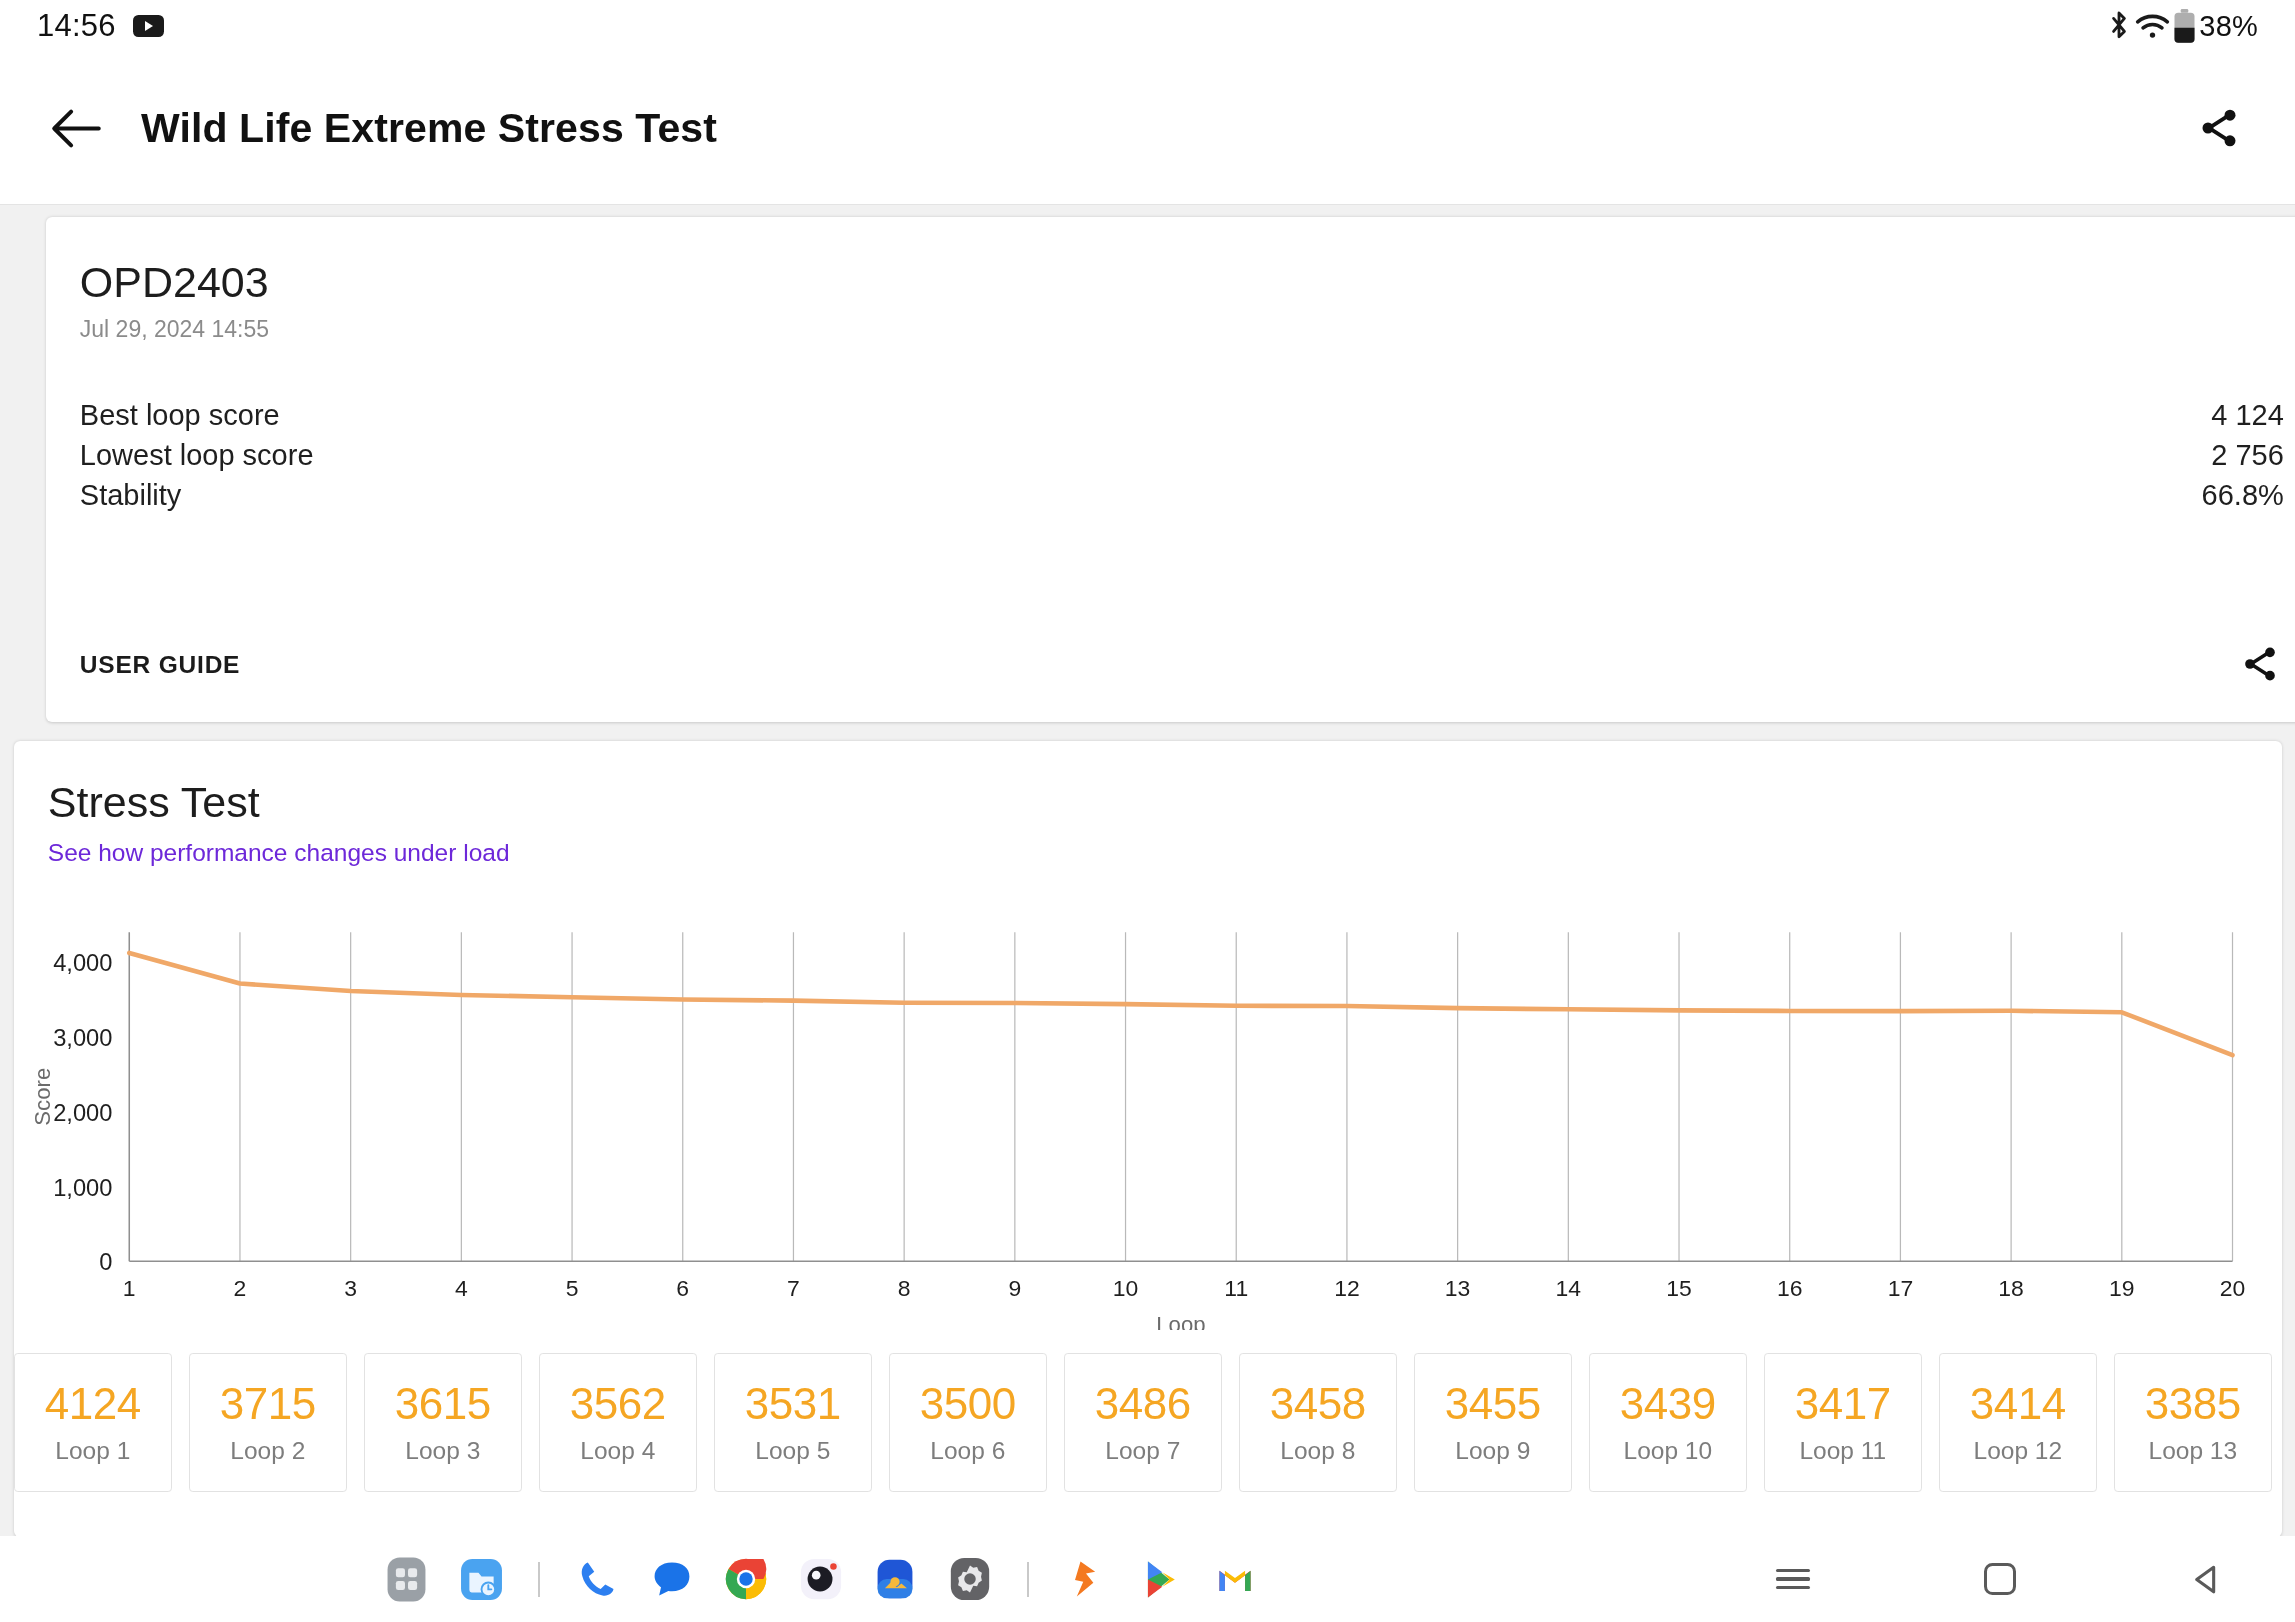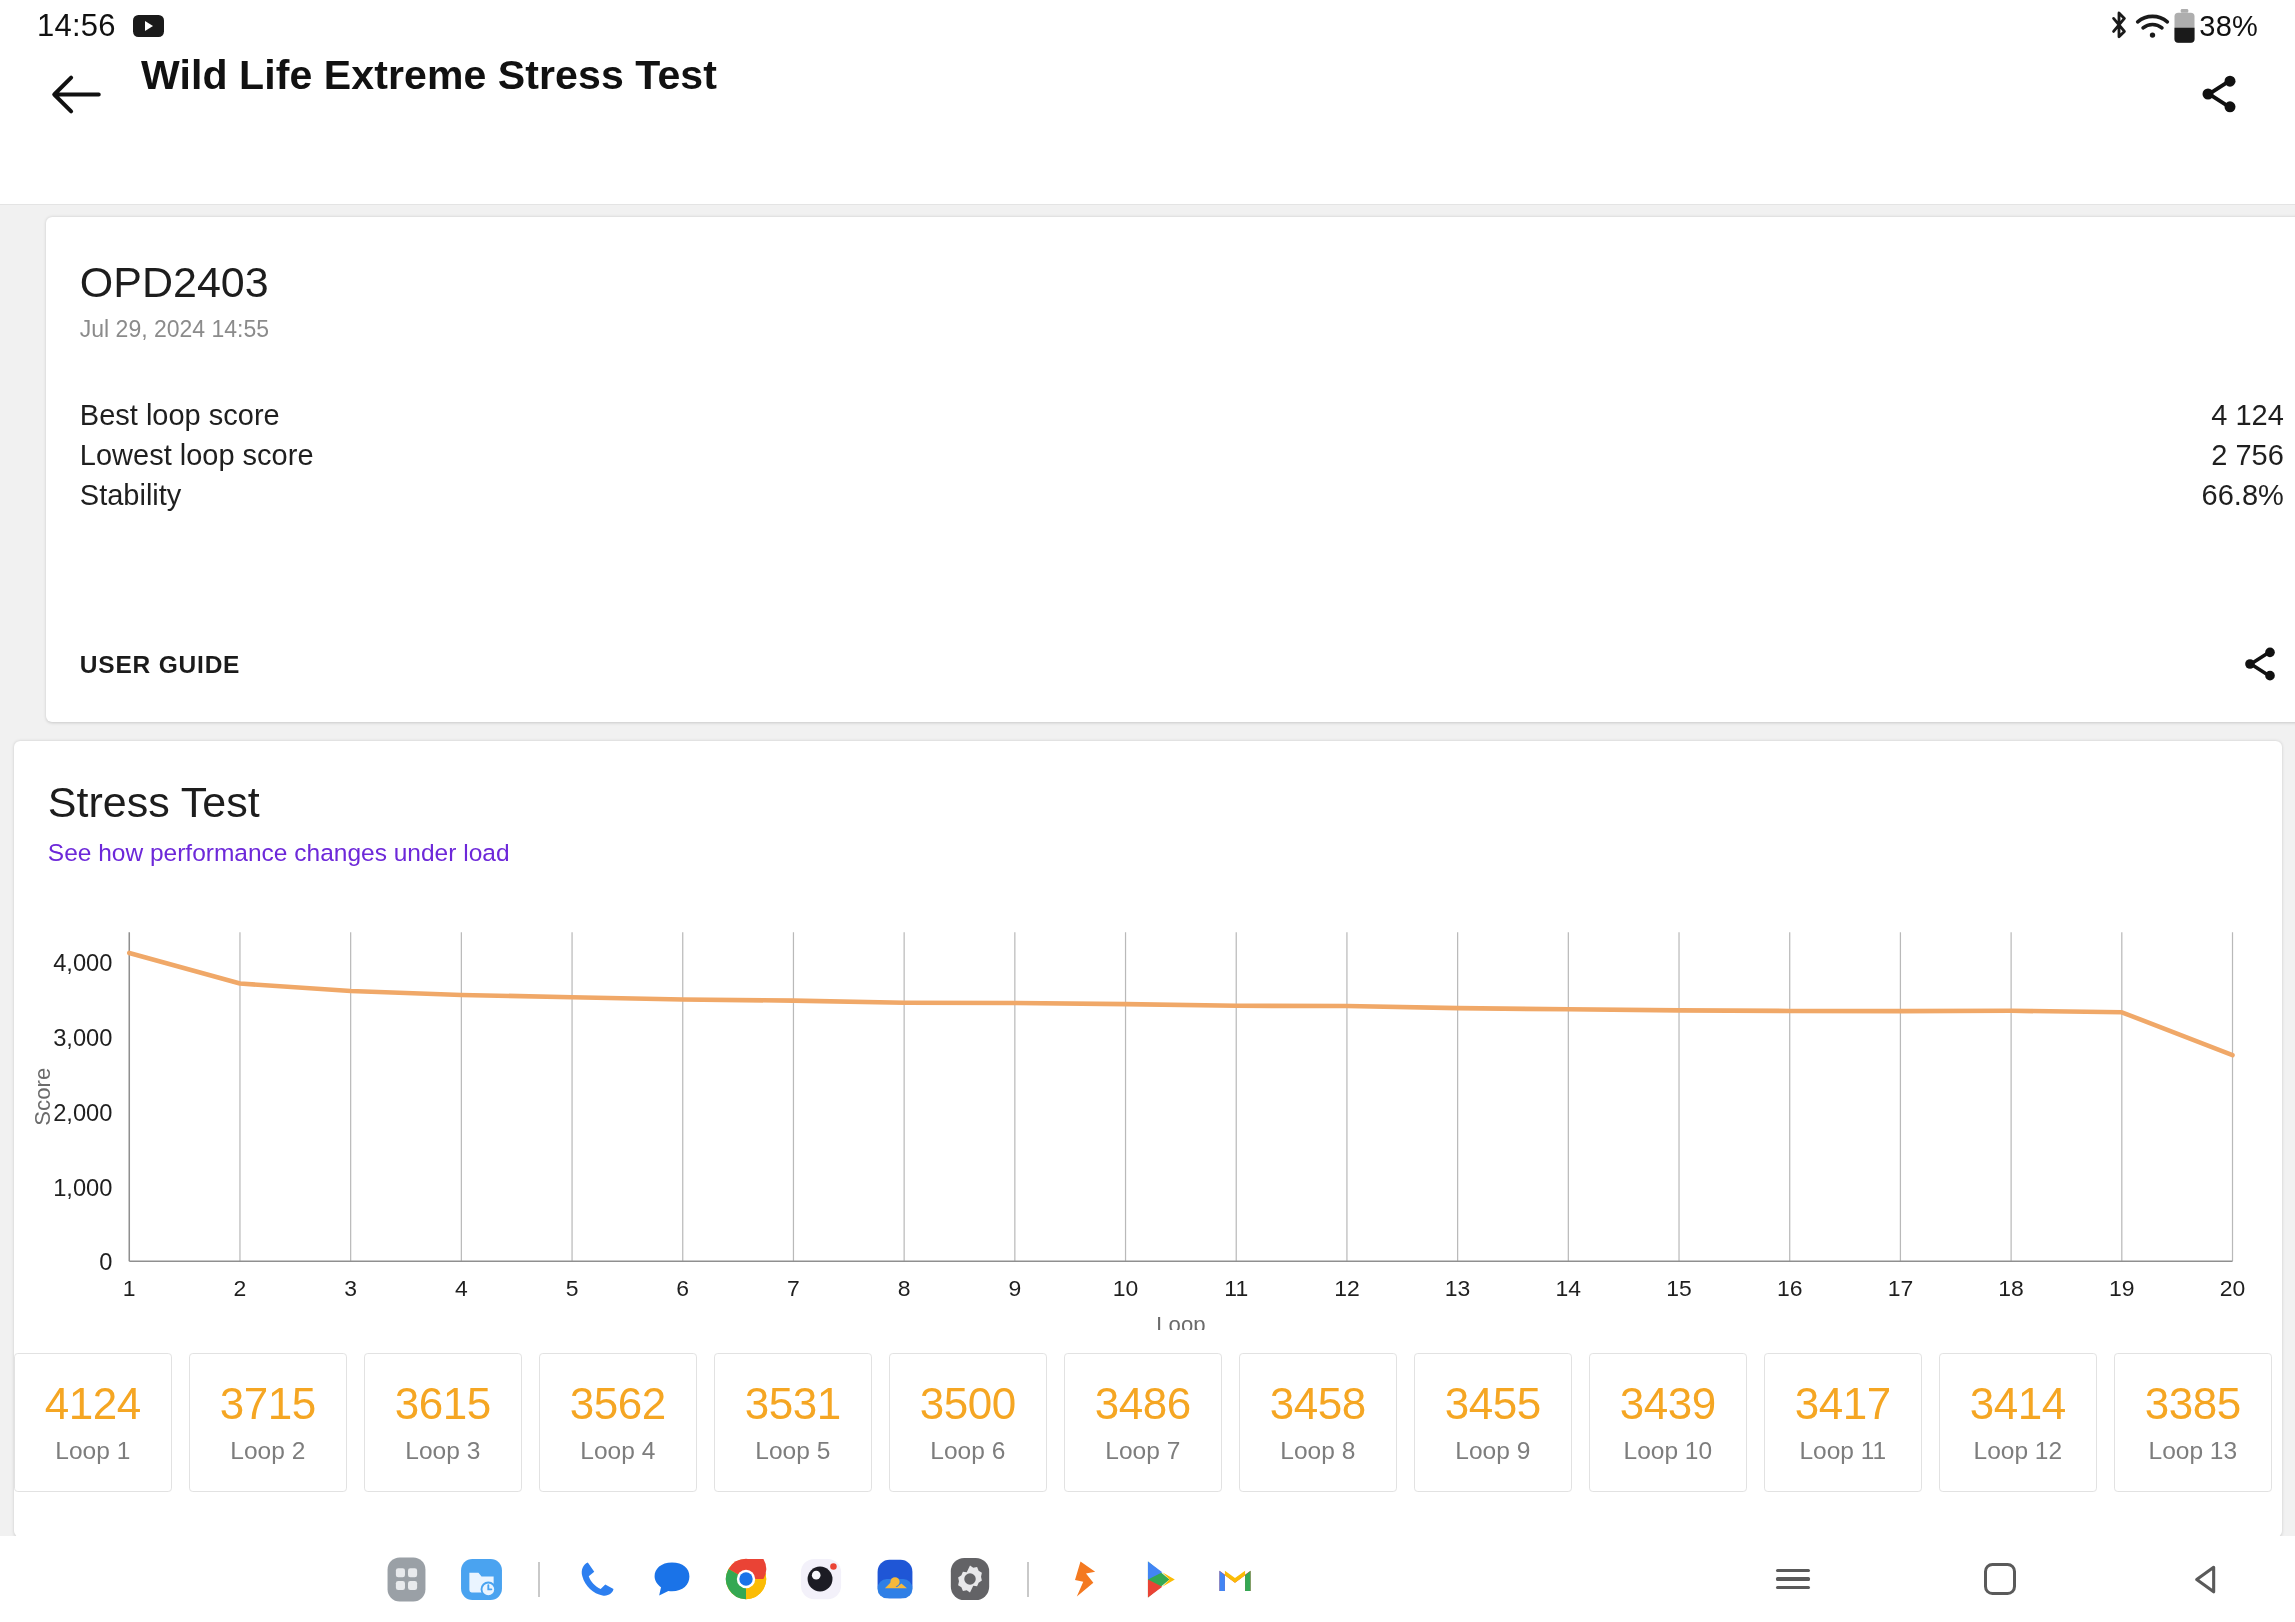--- a/index.html
+++ b/index.html
@@ -23,21 +23,21 @@
     width: 31px; height: 21.4px; background: #1a1a1a; border-radius: 5.4px;
     display:flex; align-items:center; justify-content:center;
   }
   .yt-badge .tri { width:0;height:0;border-left:8.4px solid #fff;border-top:5.4px solid transparent;border-bottom:5.4px solid transparent;margin-left:2.3px;}
   .sb-right { margin-left:auto; display:flex; align-items:center; gap:3px; }
   .sb-batt-text { font-size: 29px; color:#111; letter-spacing:0.2px;}
 
   
   .appbar {
     position: absolute; top: 52px; left: 0; width: 2295px; height: 153px;
-    background: #ffffff; display: flex; padding: 0 34px;
+    background: #ffffff; display: flex; align-items: center; padding: 0 34px;
     border-bottom: 0.8px solid #e4e4e4;
   }
   .back-btn { width: 84px; height: 84px; display:flex; align-items:center; justify-content:center; cursor:pointer;}
   .appbar-title { font-size: 41px; font-weight: 700; color:#111; margin-left: 23px; letter-spacing:0.1px;}
   .appbar-share { margin-left:auto; width: 84px; height:84px; display:flex;align-items:center;justify-content:center;cursor:pointer;}
 
   
   .card {
     position: absolute; left: 13.8px; width: 2268px;
     background:#fff; border-radius: 6.1px;

